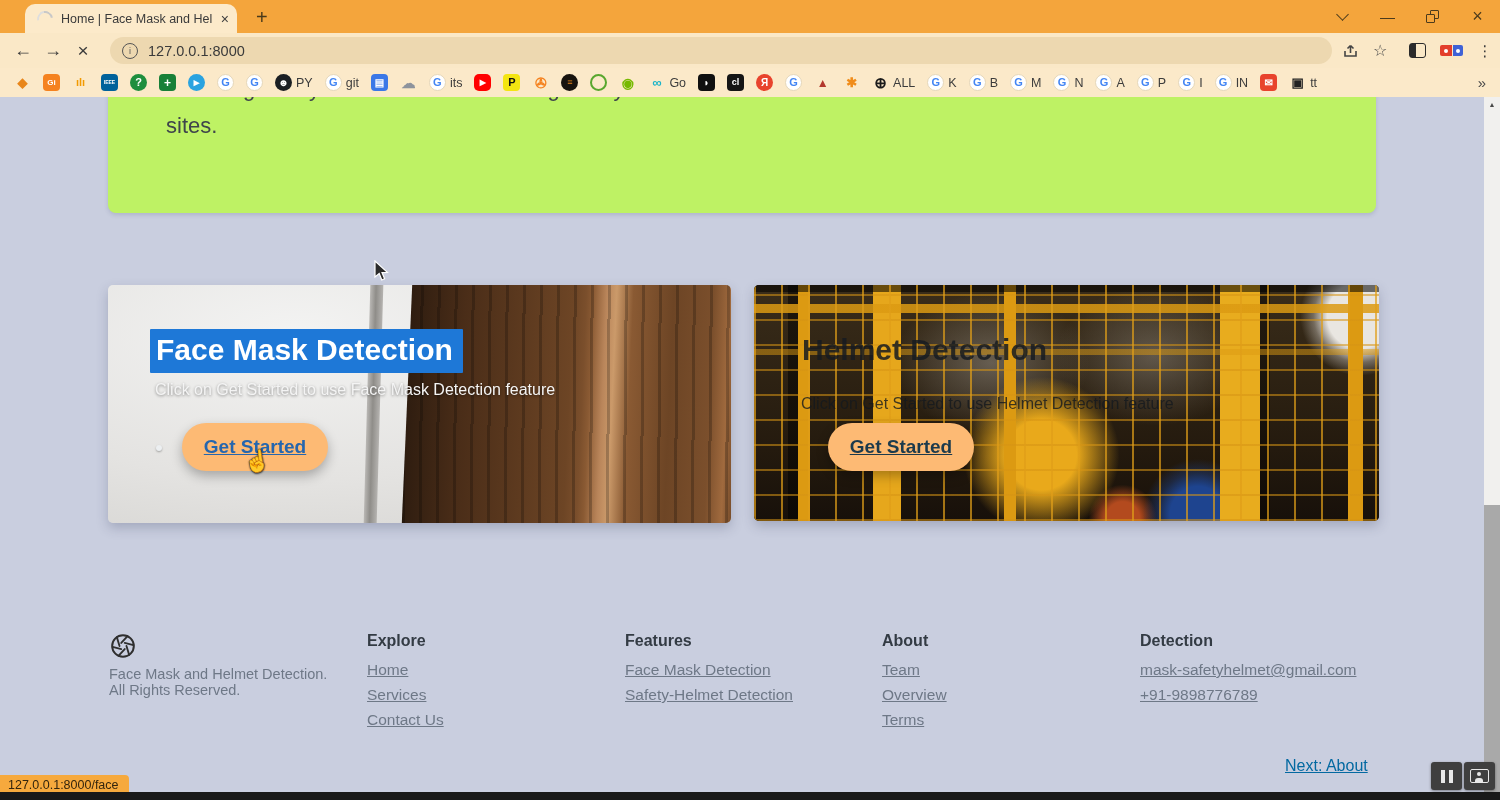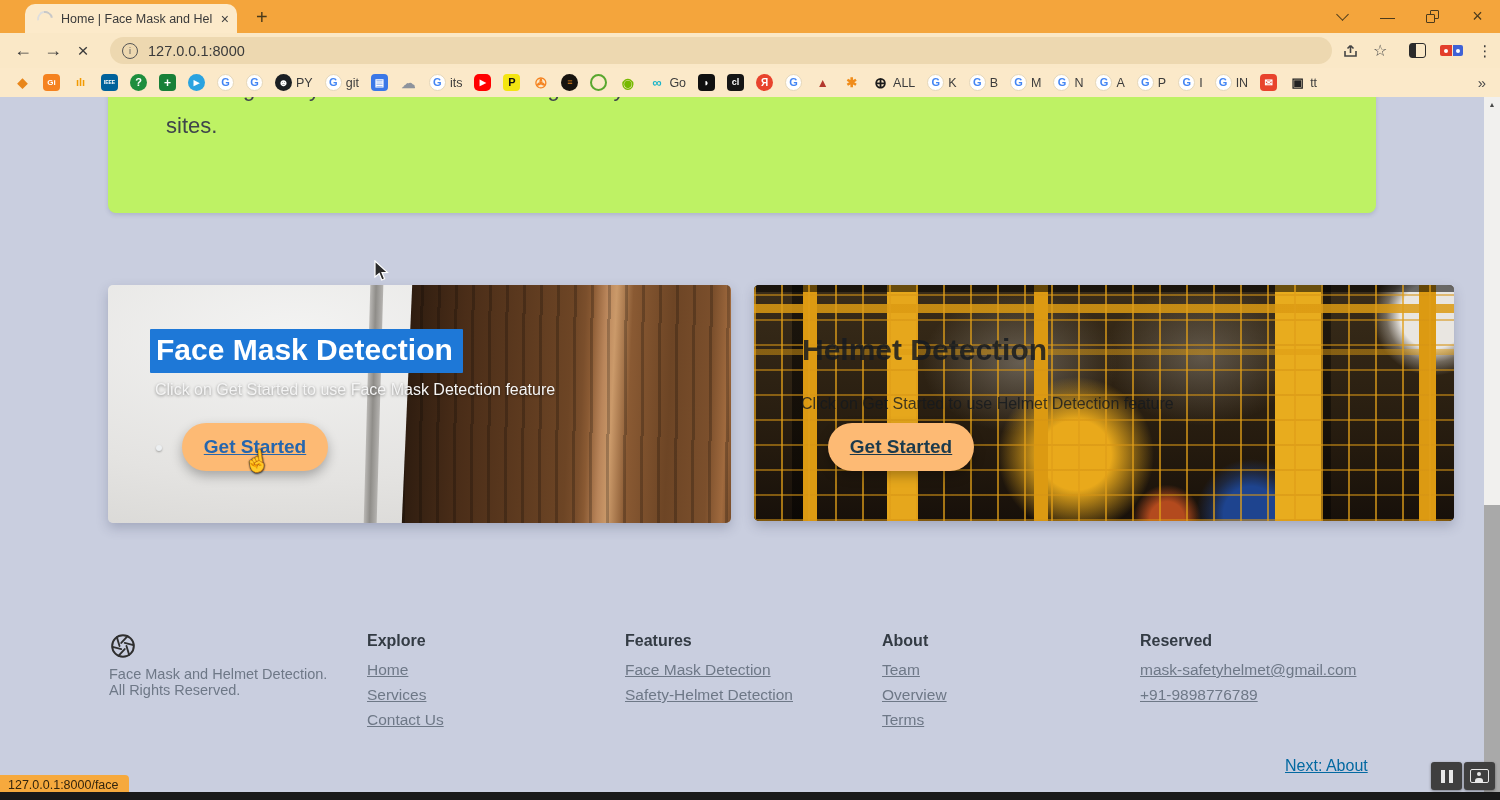--- a/index.html
+++ b/index.html
@@ -55,21 +55,21 @@
 
   
   .content{position:absolute;top:0;left:0;right:16px;bottom:8px;z-index:1;}
   .intro-card{position:absolute;left:108px;width:1268px;top:40px;height:173px;background:#bef264;
     border-radius:8px;box-shadow:0 2px 4px rgba(60,70,110,.18);overflow:hidden;}
   .intro-text{position:absolute;left:58px;top:30px;right:40px;font-size:22px;line-height:37px;color:#3f454b;}
 
   .card{position:absolute;top:285px;height:238px;border-radius:5px;overflow:hidden;
     box-shadow:0 5px 12px rgba(50,60,90,.25);}
   .card-left{left:108px;width:623px;}
-  .card-right{left:754px;width:700px;height:236px;}
+  .card-right{left:754px;width:625px;height:236px;}
 
   .bg-wall{position:absolute;inset:0;
     background:radial-gradient(ellipse at 30% 20%,#f3f3f2 0%,#e4e3e1 55%,#d2d1ce 100%);}
   .bg-strap{position:absolute;left:41.5%;top:-6%;height:112%;width:13px;
     background:linear-gradient(90deg,#bab8b5,#8f8d89 45%,#b5b3b0);transform:rotate(1.6deg);}
   .bg-wood{position:absolute;left:48%;right:-12px;top:-6px;bottom:-6px;transform:skewX(-2.5deg);
     background:
       repeating-linear-gradient(88deg,rgba(0,0,0,.22) 0 3px,transparent 3px 17px),
       linear-gradient(90deg,#2f1d10 0%,#4a2d18 16%,#5d3a1f 34%,#6d4525 48%,#7b4f2c 52%,#8a5a33 54%,
         #b9855a 58%,#cb9a6a 61%,#8a5a33 66%,#6d4525 78%,#7b4f2c 90%,#a06a3e 95%,#5d3a1f 100%);}
@@ -199,21 +199,21 @@
       </div>
       <div class="f-col c3">
         <h3 class="f-head">About</h3>
         <div class="f-links">
             <a class="f-link">Team</a>
             <a class="f-link">Overview</a>
             <a class="f-link">Terms</a>
           </div>
       </div>
       <div class="f-col c4">
-        <h3 class="f-head">Reserved</h3>
+        <h3 class="f-head">Detection</h3>
         <div class="f-links">
             <a class="f-link">mask-safetyhelmet@gmail.com</a>
             <a class="f-link">+91-9898776789</a>
           </div>
       </div>
     </div>
 
     <a class="next-link">Next: About</a>
   </div>
 

